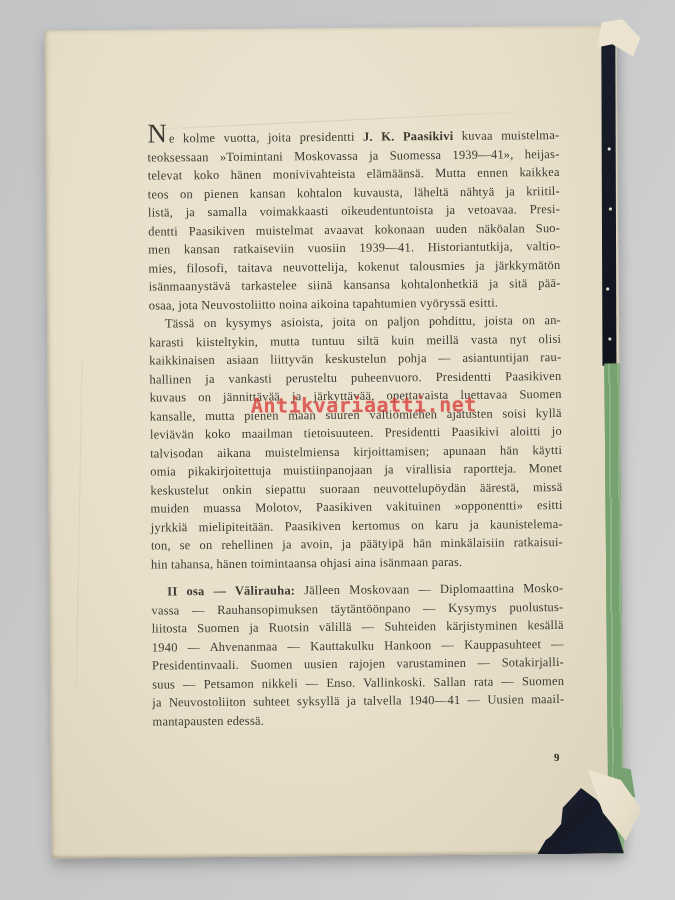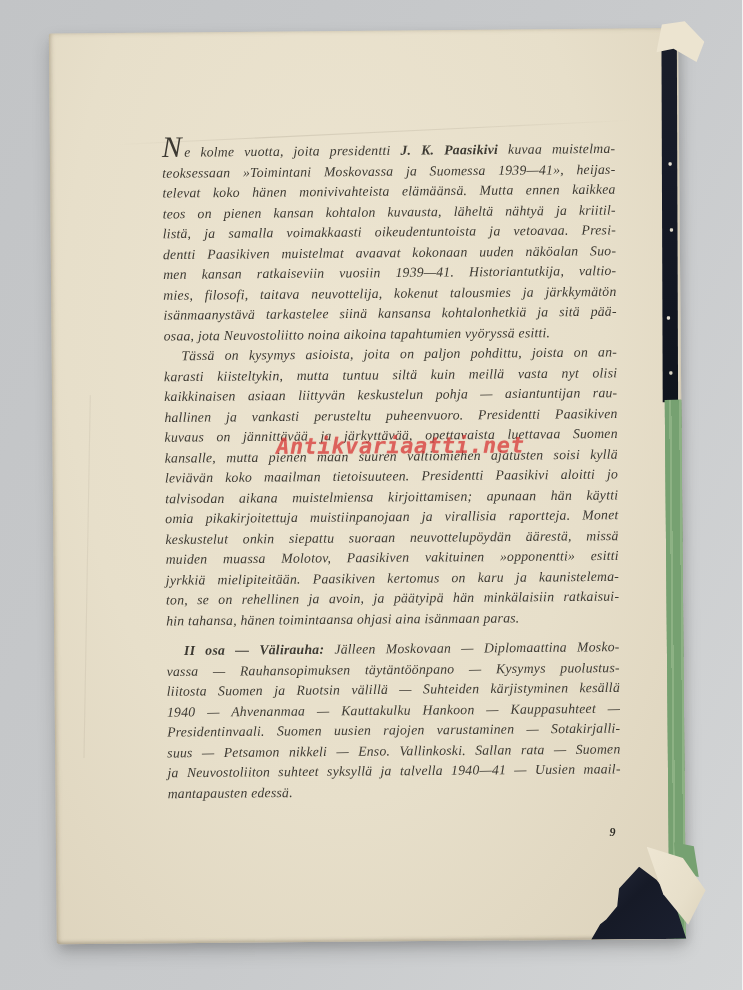--- a/index.html
+++ b/index.html
@@ -3,21 +3,20 @@
 <meta charset="utf-8">
 <style>
   html, body { margin: 0; padding: 0; }
   body {
     width: 675px; height: 900px; overflow: hidden;
     font-family: "Liberation Serif", "DejaVu Serif", serif;
   }
   .photo {
     position: relative; width: 675px; height: 900px;
     background: linear-gradient(115deg, var(--bg-dark) 0%, var(--bg) 55%, var(--bg-light) 100%);
-    font-style: italic;
   }
   .book {
     position: absolute; left: 48px; top: 28px; width: 572px; height: 828px;
     transform: rotate(-0.5deg); transform-origin: 50% 50%;
     background: radial-gradient(ellipse at 45% 32%, var(--cover-light) 0%, var(--cover) 55%, var(--cover-dark) 100%);
     border-radius: 2px 2px 6px 3px;
     box-shadow: 0 8px 16px rgba(0,0,0,0.18), 3px 4px 8px rgba(0,0,0,0.10),
                 inset 0 -2px 3px rgba(120,110,90,0.30), inset 2px 0 4px rgba(140,130,105,0.35);
   }
   .crease {

